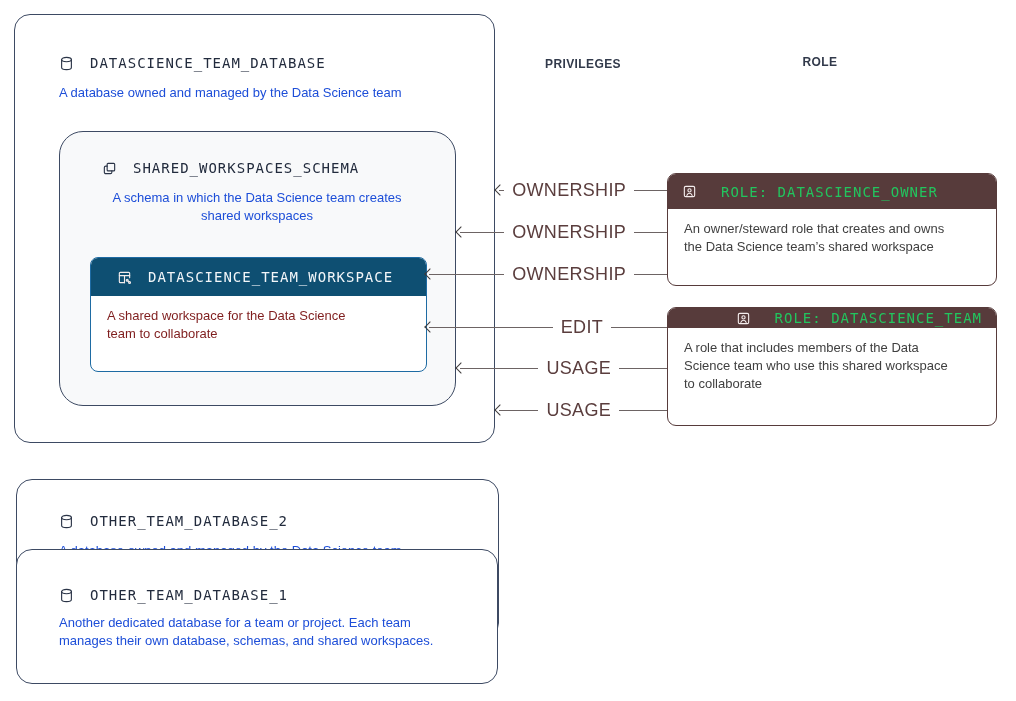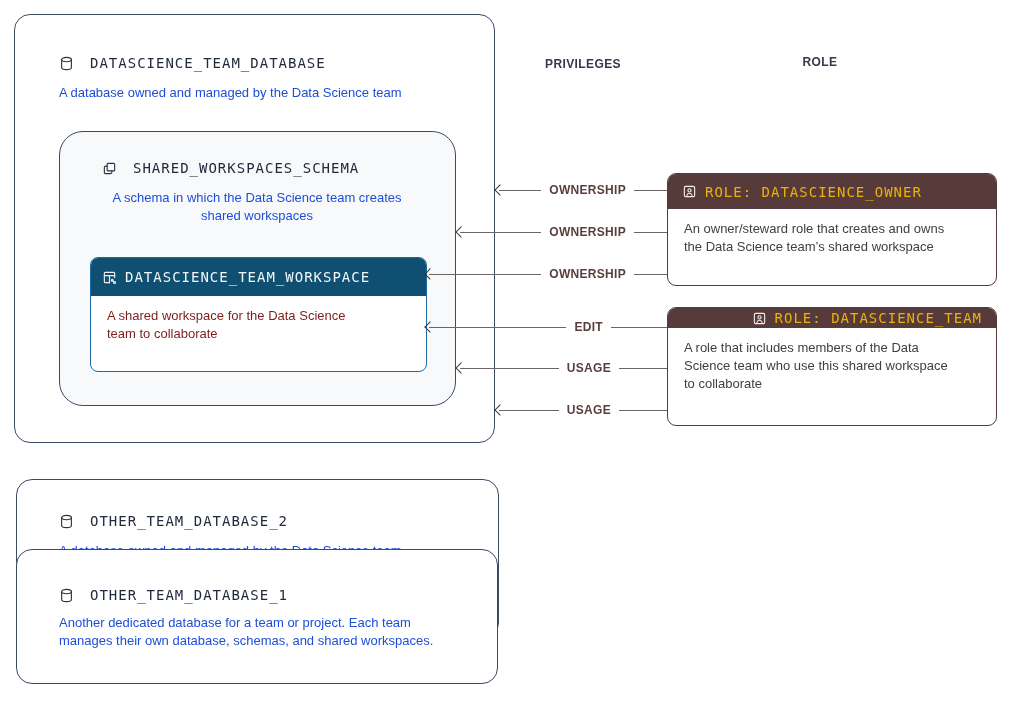--- a/index.html
+++ b/index.html
@@ -22,57 +22,57 @@
   .db-card { left:14px; top:14px; width:481px; height:429px; border-radius:16px; }
   .db-title-row { left:44px; top:40px; }
   .db-desc { left:44px; top:69px; }
 
   .schema-card { left:44px; top:116px; width:397px; height:275px; border-radius:24px; background:#f8f9fa; }
   .schema-title-row { left:42px; top:28px; }
   .schema-desc { left:42px; top:57px; max-width:310px;text-align:center; }
 
   .ws-card { position:absolute; left:30px; top:125px; width:337px; height:115px; border-radius:8px;
              border:1px solid #1e6ba3; background:#fff; overflow:hidden; }
-  .ws-header { height:38px; background:#0e4f72; display:flex; align-items:center; gap:8px; padding:0 11px; }
+  .ws-header { height:38px; background:#0e4f72; display:flex; align-items:center; gap:16px; padding:0 26px; }
   .ws-header .mono-title { color:#f2f6f9; }
   .ws-body { padding:11px 16px 0 16px; font-size:13px; color:#7f1d1d; line-height:1.4; max-width:302px; }
 
   
   .col-header { position:absolute; font-size:12px; font-weight:700; letter-spacing:0.4px;
                 color:#323a4b; text-align:center; }
   .col-header.priv { left:520px; top:57px; width:126px; }
   .col-header.roles { left:770px; top:55px; width:100px; }
 
   
   .arrow { position:absolute; height:18px; display:flex; align-items:center; }
   .arrow .head { flex:none; width:8px; height:8px; border-left:1.5px solid #3d3a3a;
                  border-bottom:1.5px solid #3d3a3a; transform:rotate(45deg); margin-right:-5px; }
   .arrow .seg { height:0; border-top:1.2px solid #6d6464; }
   .arrow .seg.l { flex:1; }
   .arrow .seg.r { flex:none; }
-  .arrow .alabel { margin:0 8px; font-size:12px; font-weight:700; letter-spacing:0.3px;
+  .arrow .alabel { margin:0 8px; font-size:18px; font-weight:400; letter-spacing:0.3px;
                    color:#5a3d3d; white-space:nowrap; }
   .a-own .seg.r { width:34px; }
   .a-edit .seg.r { width:57px; }
   .a-usage .seg.r { width:49px; }
   .a1 { left:496px; top:181px; width:172px; }
   .a2 { left:457px; top:223px; width:211px; }
   .a3 { left:426px; top:265px; width:242px; }
   .a4 { left:426px; top:318px; width:242px; }
   .a5 { left:457px; top:359px; width:211px; }
   .a6 { left:496px; top:401px; width:172px; }
 
   
   .role-card { position:absolute; left:667px; width:330px; border-radius:9px;
                border:1px solid #573b3b; background:#fff; overflow:hidden; }
   .role-card.r1 { top:173px; height:113px; }
   .role-card.r2 { top:307px; height:119px; }
   .role-header { height:35px; background:#573b3b; display:flex; align-items:center; gap:8px; padding:0 14px; }
   .role-card.r2 .role-header { height:20px;justify-content:flex-end; }
-  .role-header .mono-title { color:#eab308; }
+  .role-header .mono-title { color:#22c55e;margin-left:16px; }
   .role-body { padding:11px 16px 0 16px; font-size:13px; color:#404040; line-height:1.38; max-width:308px; }
   .role-body .inner { max-width:276px; }
 
   
   .back-card { left:16px; top:479px; width:483px; height:160px; border-radius:16px; }
   .back-title-row { left:42px; top:33px; }
   .back-desc { left:42px; top:62px; }
   .front-card { left:16px; top:549px; width:482px; height:135px; border-radius:16px; z-index:2; }
   .front-title-row { left:42px; top:37px; }
   .front-desc { left:42px; top:64px; max-width:382px; }

